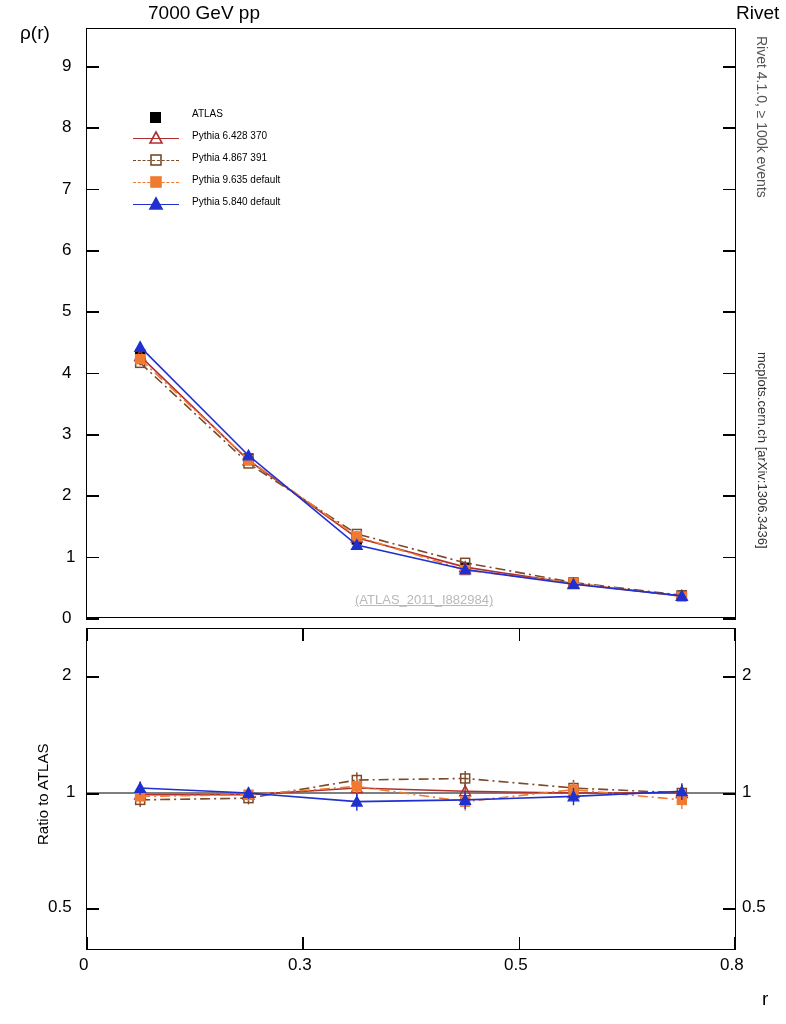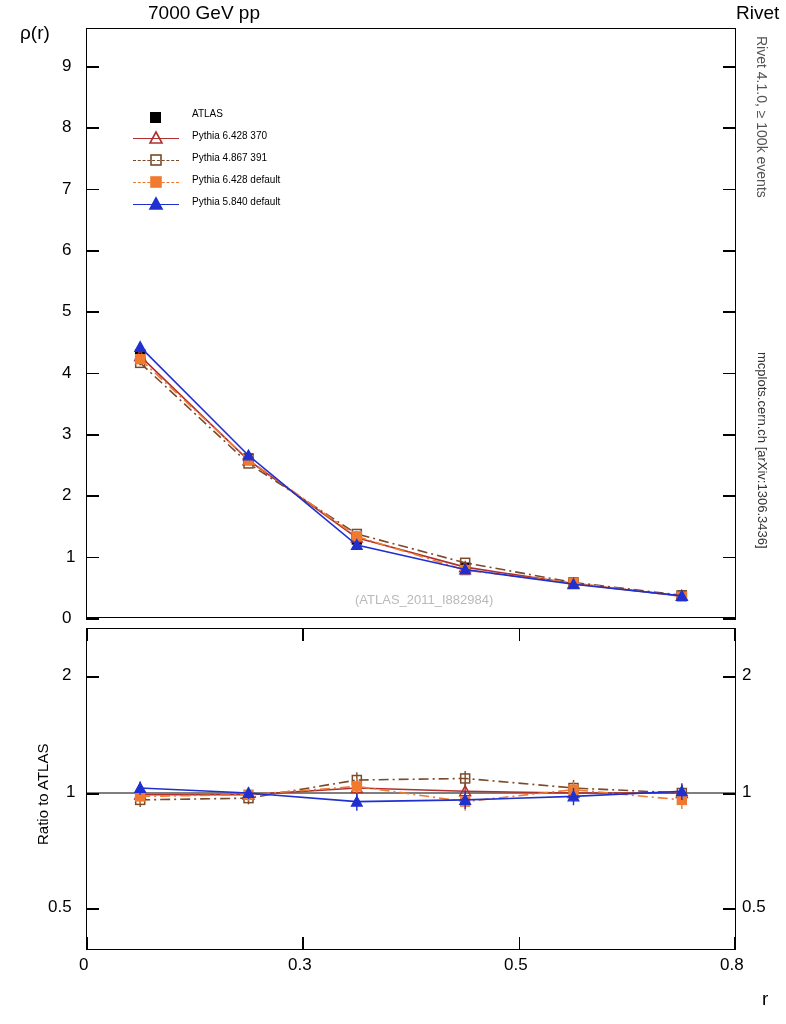--- a/index.html
+++ b/index.html
@@ -43,21 +43,21 @@
 
   <div class="txt" style="left:20px;top:22px;font-size:19px;">ρ(r)</div>
   <div class="txt" style="left:762px;top:988px;font-size:19px;">r</div>
   <div class="vtxt" style="left:34px;top:845px;transform:rotate(-90deg);font-size:15px;">Ratio to ATLAS</div>
 
   <div class="frame" style="left:86px;top:28px;width:650px;height:590px;"></div>
 
   <div class="frame" style="left:86px;top:628px;width:650px;height:322px;"></div>
 
 
-  <div class="watermark" style="left:355px;top:592px;">(ATLAS_2011_I882984)</div>
+  <div class="watermark" style="left:355px;top:592px;text-decoration:underline;">(ATLAS_2011_I882984)</div>
 
   <div class="tick" style="left:86px;top:618px;width:13px;height:1.6px;"></div>
   <div class="tick" style="left:86px;top:556.7px;width:13px;height:1.6px;"></div>
   <div class="tick" style="left:86px;top:495.3px;width:13px;height:1.6px;"></div>
   <div class="tick" style="left:86px;top:434px;width:13px;height:1.6px;"></div>
   <div class="tick" style="left:86px;top:372.7px;width:13px;height:1.6px;"></div>
   <div class="tick" style="left:86px;top:311.3px;width:13px;height:1.6px;"></div>
   <div class="tick" style="left:86px;top:250px;width:13px;height:1.6px;"></div>
   <div class="tick" style="left:86px;top:188.7px;width:13px;height:1.6px;"></div>
   <div class="tick" style="left:86px;top:127.3px;width:13px;height:1.6px;"></div>
@@ -128,21 +128,21 @@
     <div class="lg-line" style="left:133px;top:160px;width:46px;border-color:#7a4a2a;border-top-style:dashed;"></div>
     <svg width="18" height="18" style="left:147px;top:151px;">
       <rect x="4" y="4" width="10" height="10" fill="none" stroke="#7a4a2a" stroke-width="1.6"></rect>
     </svg>
     <div class="legend-row" style="left:192px;top:152px;">Pythia 4.867 391</div>
 
     <div class="lg-line" style="left:133px;top:182px;width:46px;border-color:#f07a30;border-top-style:dashed;"></div>
     <svg width="18" height="18" style="left:147px;top:173px;">
       <rect x="4" y="4" width="10" height="10" fill="#f07a30" stroke="#f07a30" stroke-width="1.6"></rect>
     </svg>
-    <div class="legend-row" style="left:192px;top:174px;">Pythia 6.428 default</div>
+    <div class="legend-row" style="left:192px;top:174px;">Pythia 9.635 default</div>
 
     <div class="lg-line" style="left:133px;top:204px;width:46px;border-color:#2030d0;border-top-style:solid;"></div>
     <svg width="18" height="18" style="left:147px;top:195px;">
       <polygon points="9,3 15,14 3,14" fill="#2030d0" stroke="#2030d0" stroke-width="1.6"></polygon>
     </svg>
     <div class="legend-row" style="left:192px;top:196px;">Pythia 5.840 default</div>
   </div>
 
   <svg id="main-svg" width="786" height="1024" style="left:0;top:0;pointer-events:none;">
       <line x1="86" y1="793" x2="736" y2="793" stroke="#000" stroke-width="1.2"></line>

